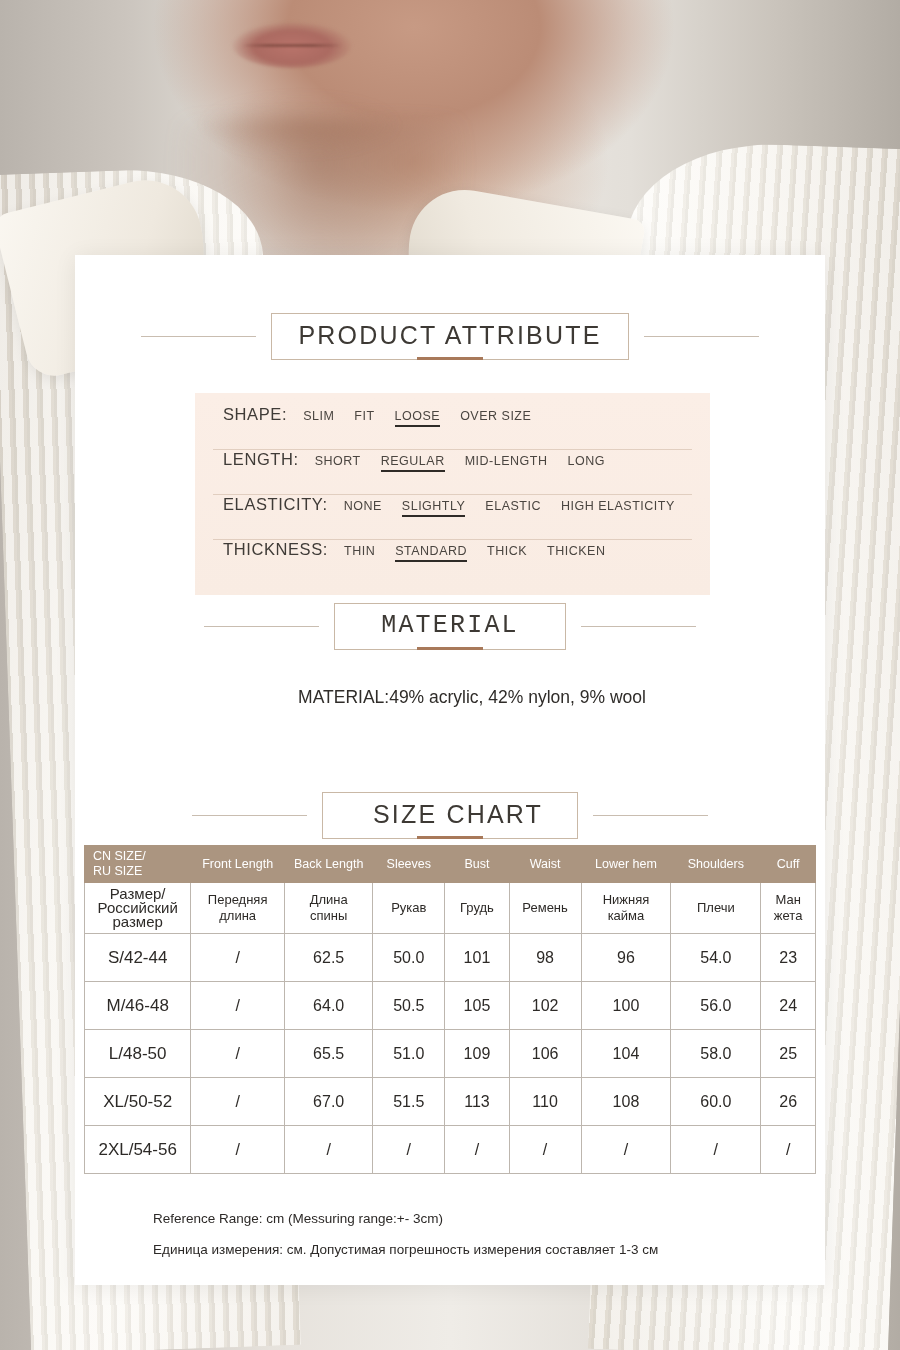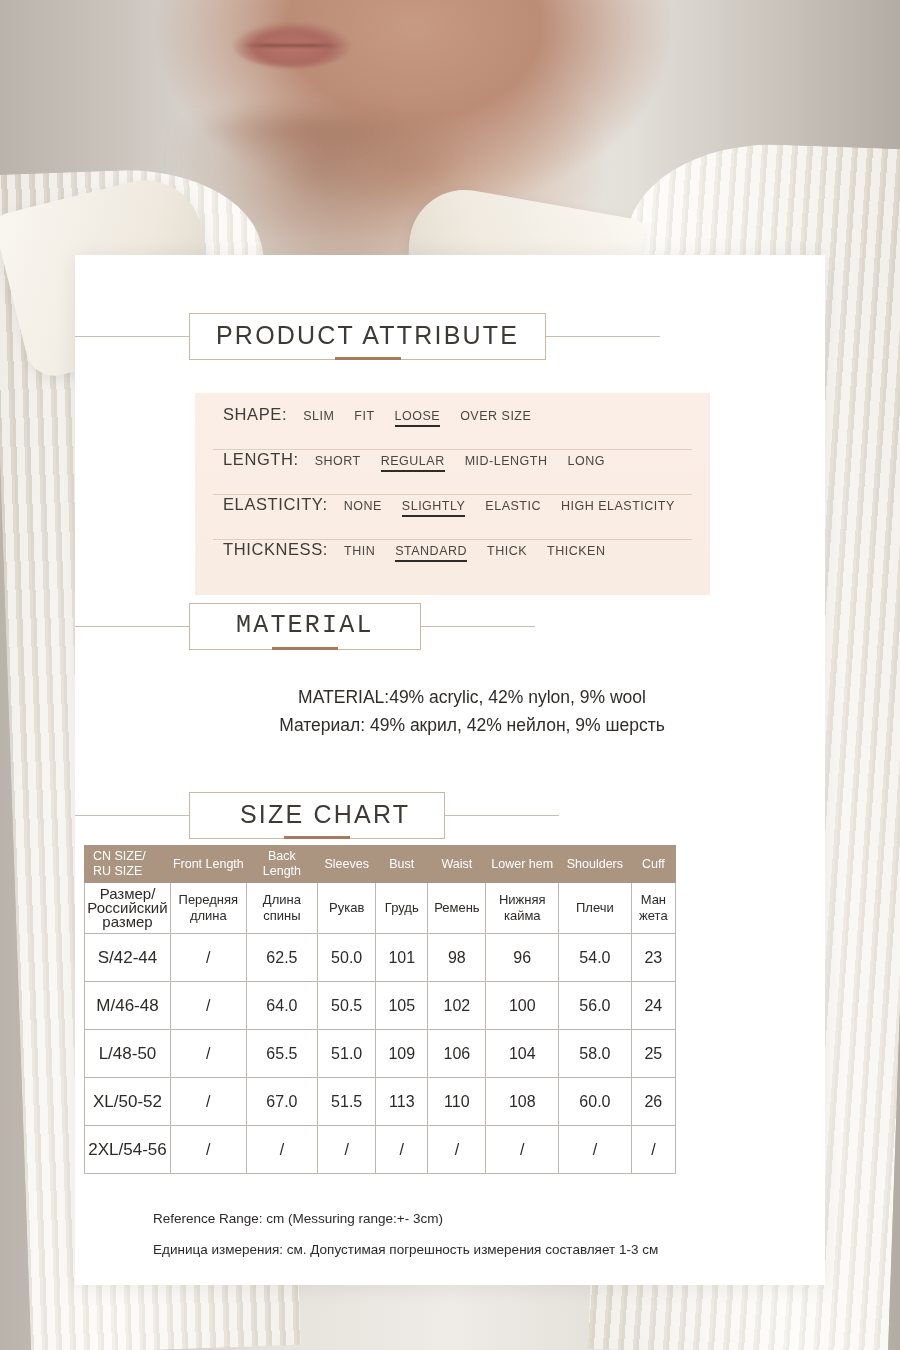--- a/index.html
+++ b/index.html
@@ -128,22 +128,22 @@
     width: 750px;
     height: 1030px;
     background: #ffffff;
     box-shadow: 0 2px 22px rgba(0,0,0,0.07);
   }
 
   
   .heading-row {
     display: flex;
     align-items: center;
-    justify-content: flex-start;
-    gap: 0;
+    justify-content: center;
+    gap: 16px;
   }
   .rule {
     height: 1px;
     background: #c9bdb0;
     flex: 0 0 auto;
   }
   .rule.left { width: 115px; margin-right: -1px; }
   .rule.right { width: 115px; margin-left: -1px; }
   .heading-box {
     border: 1px solid #c9b8a6;
@@ -235,21 +235,21 @@
     font-size: 17.5px;
     color: #2f2c29;
     line-height: 28px;
   }
 
   
   .table-wrap {
     position: absolute;
     left: 9px;
     top: 590px;
-    width: 592px;
+    width: 732px;
   }
   table.size {
     border-collapse: collapse;
     width: 100%;
     table-layout: fixed;
   }
   table.size th, table.size td {
     border: 1px solid #bdb6ae;
     text-align: center;
     vertical-align: middle;
@@ -376,21 +376,20 @@
     <div class="rule left"></div>
     <div class="heading-box" style="padding-left:46px; padding-right:46px;font-family:Liberation Mono, monospace;">
       <div class="htext">MATERIAL</div>
       <div class="hbar"></div>
     </div>
     <div class="rule right"></div>
   </div>
 
   <div class="material-block">
     <div class="material-line">MATERIAL:49% acrylic, 42% nylon, 9% wool</div>
-    <div class="material-line">Материал: 49% акрил, 42% нейлон, 9% шерсть</div>
   </div>
 
   <div class="heading-row" style="position:absolute; left:0; right:0; top:537px;">
     <div class="rule left"></div>
     <div class="heading-box" style="padding-left:50px; padding-right:34px;">
       <div class="htext">SIZE CHART</div>
       <div class="hbar"></div>
     </div>
     <div class="rule right"></div>
   </div>

